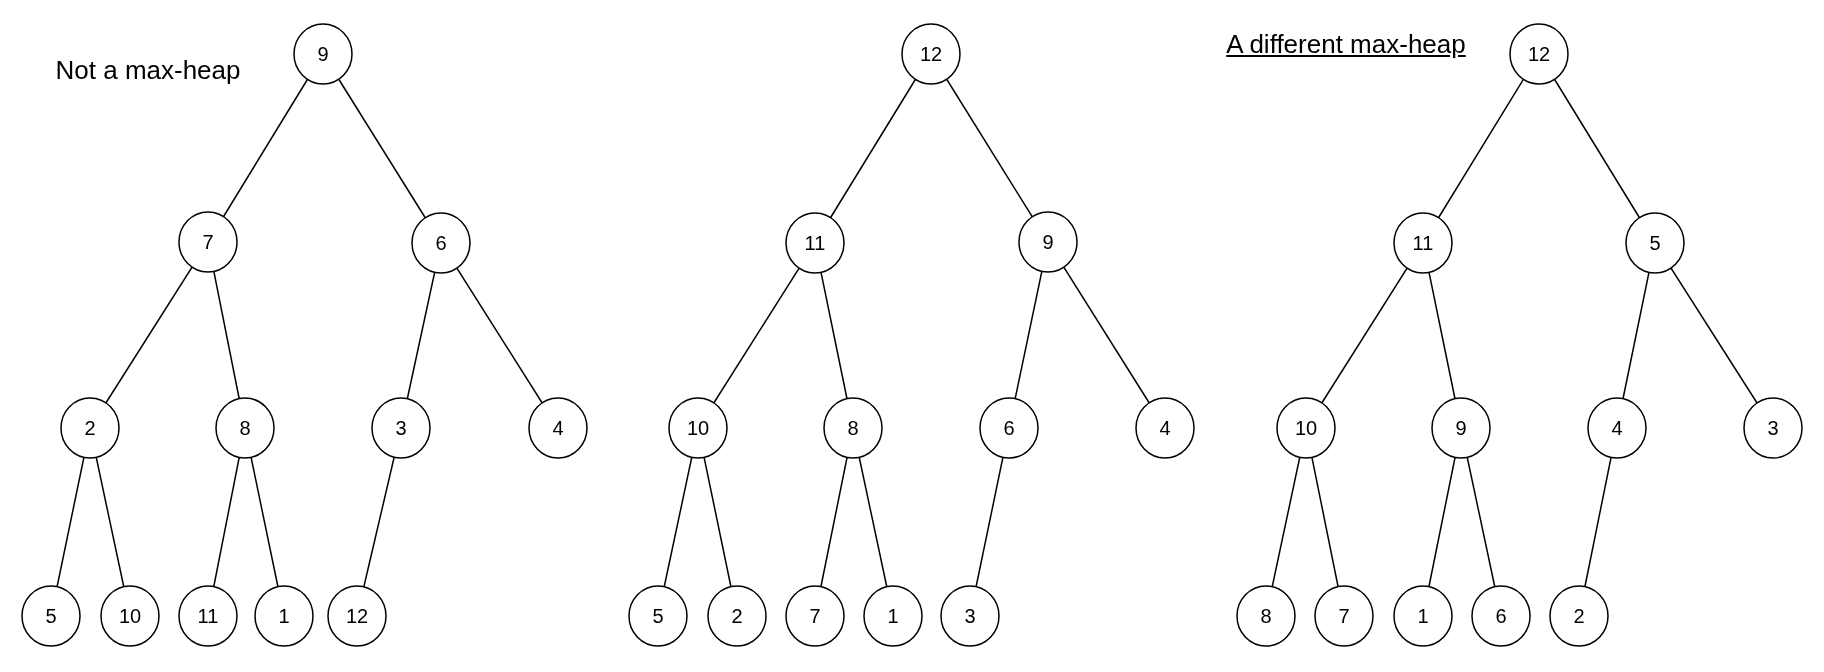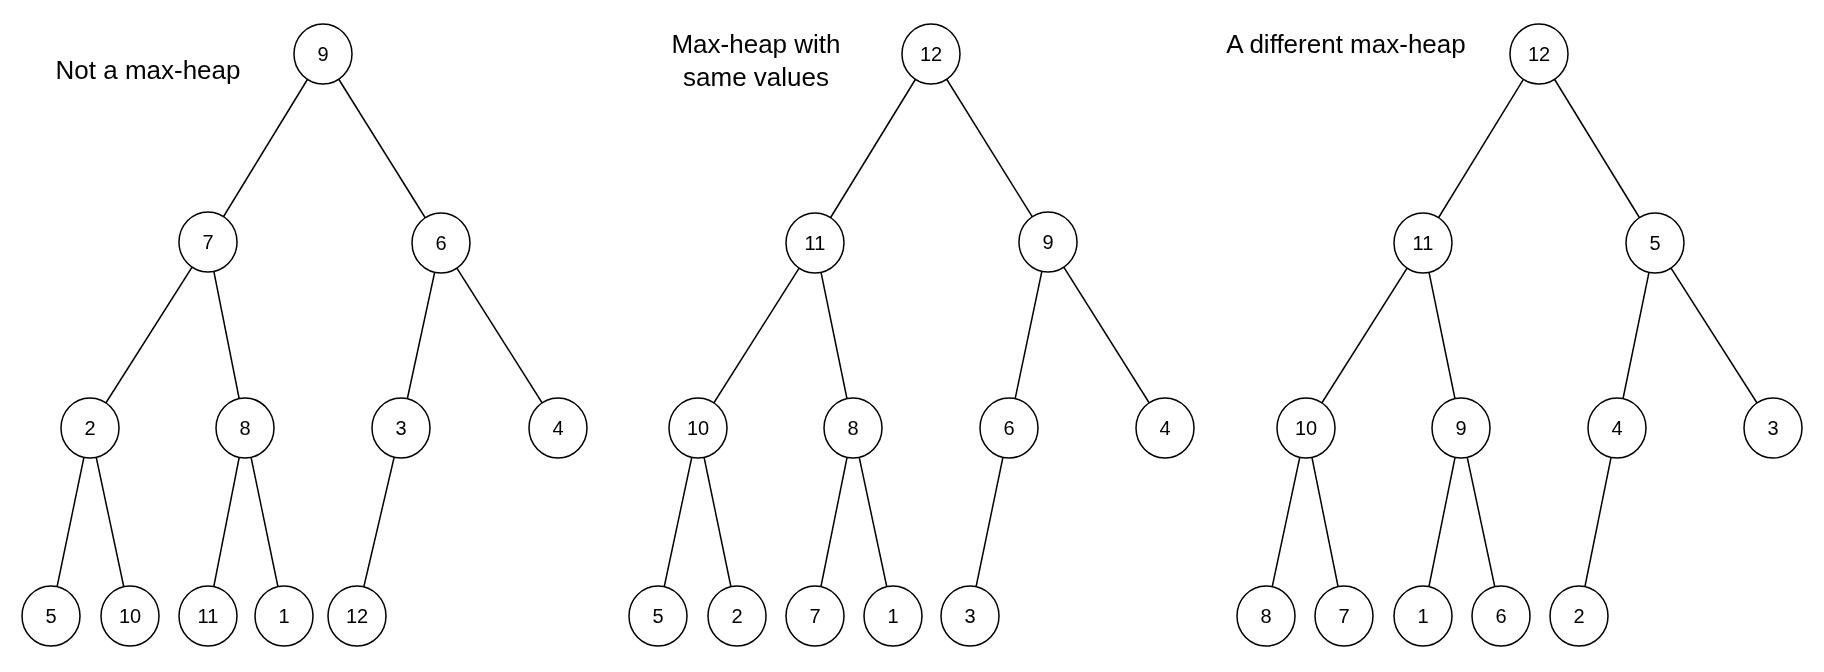--- a/index.html
+++ b/index.html
@@ -22,21 +22,21 @@
     transform: translateX(-50%);
     text-align: center;
     font-size: 26px;
     line-height: 33px;
     color: #000000;
     white-space: nowrap;
   }
   .caption span { display: block; }
   #caption-0 { left: 148px; top: 54px; }
   #caption-1 { left: 756px; top: 28px; }
-  #caption-2 { left: 1346px; top: 28px; }
+  #caption-2 { left: 1346px; top: 28px; text-decoration: underline; }
 </style>
 </head>
 <body>
 
 <div class="stage">
 
   <svg class="tree-svg" id="tree-svg" viewBox="0 0 1824 672" xmlns="http://www.w3.org/2000/svg">
       <g>
         <line x1="323" y1="54" x2="208" y2="242" stroke="#000000" stroke-width="1.5"></line>
         <line x1="323" y1="54" x2="441" y2="243" stroke="#000000" stroke-width="1.5"></line>
@@ -147,22 +147,18 @@
         <text x="1501" y="623" text-anchor="middle" fill="#000000" font-family="&quot;Liberation Sans&quot;, sans-serif" font-size="20px">6</text>
         <ellipse cx="1579" cy="616" rx="29" ry="30" fill="#ffffff" stroke="#000000" stroke-width="1.5"></ellipse>
         <text x="1579" y="623" text-anchor="middle" fill="#000000" font-family="&quot;Liberation Sans&quot;, sans-serif" font-size="20px">2</text>
       </g>
     </svg>
 
   <div class="caption" id="caption-0">
     <span>Not a max-heap</span>
   </div>
 
-  <div class="caption" id="caption-1">
-    <span>Max-heap with</span>
-    <span>same values</span>
-  </div>
 
   <div class="caption" id="caption-2">
     <span>A different max-heap</span>
   </div>
 
 </div>
 
 </body></html>

